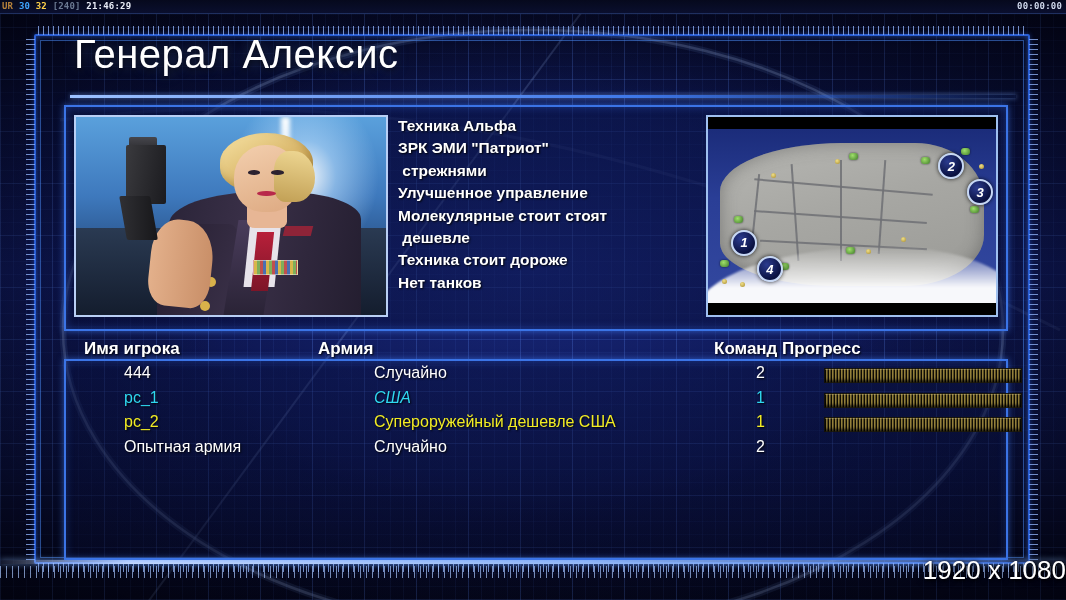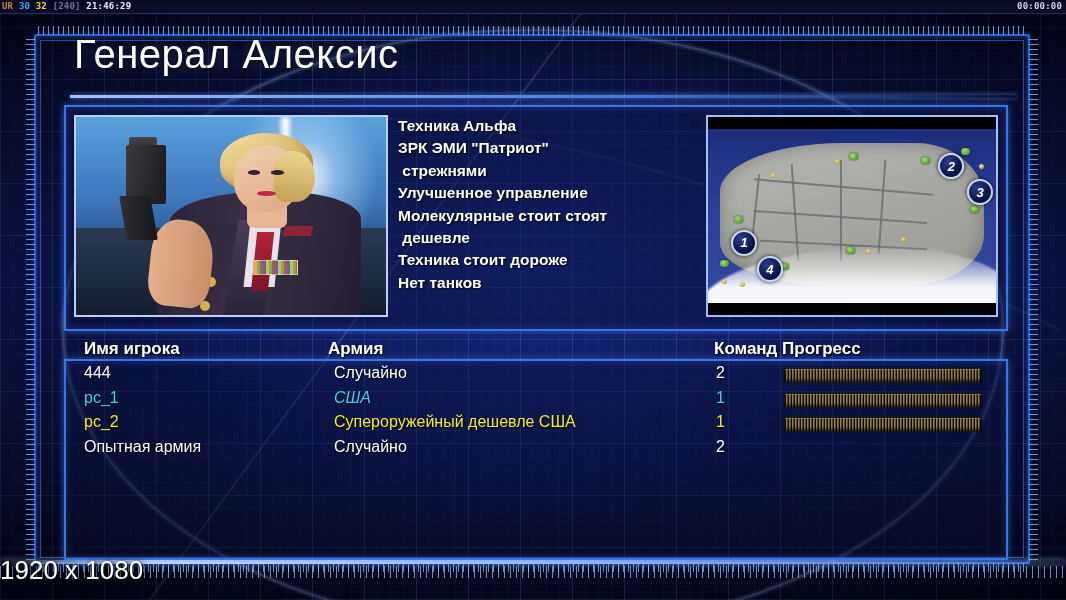--- a/index.html
+++ b/index.html
@@ -135,47 +135,47 @@
     box-shadow:0 0 4px rgba(0,0,0,.8);font-style:italic;}
   .sup{position:absolute;width:9px;height:7px;border-radius:3px;
     background:radial-gradient(circle at 40% 35%,#9fe06a,#3f7a2a);box-shadow:0 0 2px rgba(0,0,0,.7);}
   .oil{position:absolute;width:5px;height:5px;border-radius:50%;
     background:radial-gradient(circle at 40% 35%,#f0e08a,#a88b2a);}
 
   
   .thead{position:absolute;left:84px;top:339px;width:900px;height:22px;z-index:22;color:#fff;}
   .thead span{position:absolute;font-size:17px;font-weight:bold;text-shadow:1px 1px 2px rgba(0,0,0,.9);}
   .th-name{left:0;}
-  .th-army{left:244px;}
+  .th-army{left:234px;}
   .th-team{left:630px;}
 
   .tablepanel{position:absolute;left:64px;top:359px;width:940px;height:197px;z-index:20;
     border:2px solid #3b74e6;box-shadow:0 0 7px rgba(70,130,255,.6),0 0 8px rgba(60,120,255,.3) inset;
     background:linear-gradient(180deg,rgba(9,17,64,.45),rgba(7,12,48,.35));}
 
   .rows{position:absolute;left:18px;top:2px;width:900px;}
-  .row{position:relative;height:24.5px;}
+  .row{position:relative;height:24.5px;margin-left:40px;}
   .cell{position:absolute;font-size:16px;text-shadow:1px 1px 2px rgba(0,0,0,.9);white-space:nowrap;top:1px;}
   .c-name{left:0;}
   .c-army{left:250px;}
   .c-team{left:632px;}
   .bar{position:absolute;left:700px;top:5px;width:196px;height:13px;
     background:
       repeating-linear-gradient(90deg, rgba(0,0,0,.85) 0 1px, rgba(150,130,60,.95) 1px 2px, rgba(90,78,35,.9) 2px 3px),
       linear-gradient(180deg,#6b5c2a,#241f0e);
     border:1px solid rgba(20,18,10,.9);
     box-shadow:inset 0 1px 0 rgba(255,240,180,.25), inset 0 -2px 3px rgba(0,0,0,.7);}
 
   
   .botrule{position:absolute;left:0;right:0;bottom:36px;height:4px;z-index:15;
     background:linear-gradient(90deg,rgba(150,190,255,.1),#cfe0ff 12%,#9fc0f5 55%,rgba(140,180,250,.15));
     box-shadow:0 0 6px rgba(140,190,255,.6);}
   .botticks{position:absolute;left:0;right:0;bottom:22px;height:12px;z-index:15;
     background-image:repeating-linear-gradient(90deg,rgba(170,200,255,.8) 0 1px,transparent 1px 6px);opacity:.85;}
-  .resolution{position:absolute;left:0;right:0;bottom:14px;z-index:30;text-align:left;
+  .resolution{position:absolute;left:0;right:0;bottom:14px;z-index:30;text-align:right;
     font-size:26px;color:#fff;text-shadow:0 0 8px rgba(0,0,0,.9),1px 1px 3px #000;}
 </style>
 </head>
 <body>
 
 <div id="screen">
 
   <div class="grid"></div>
   <div class="grid2"></div>
 

